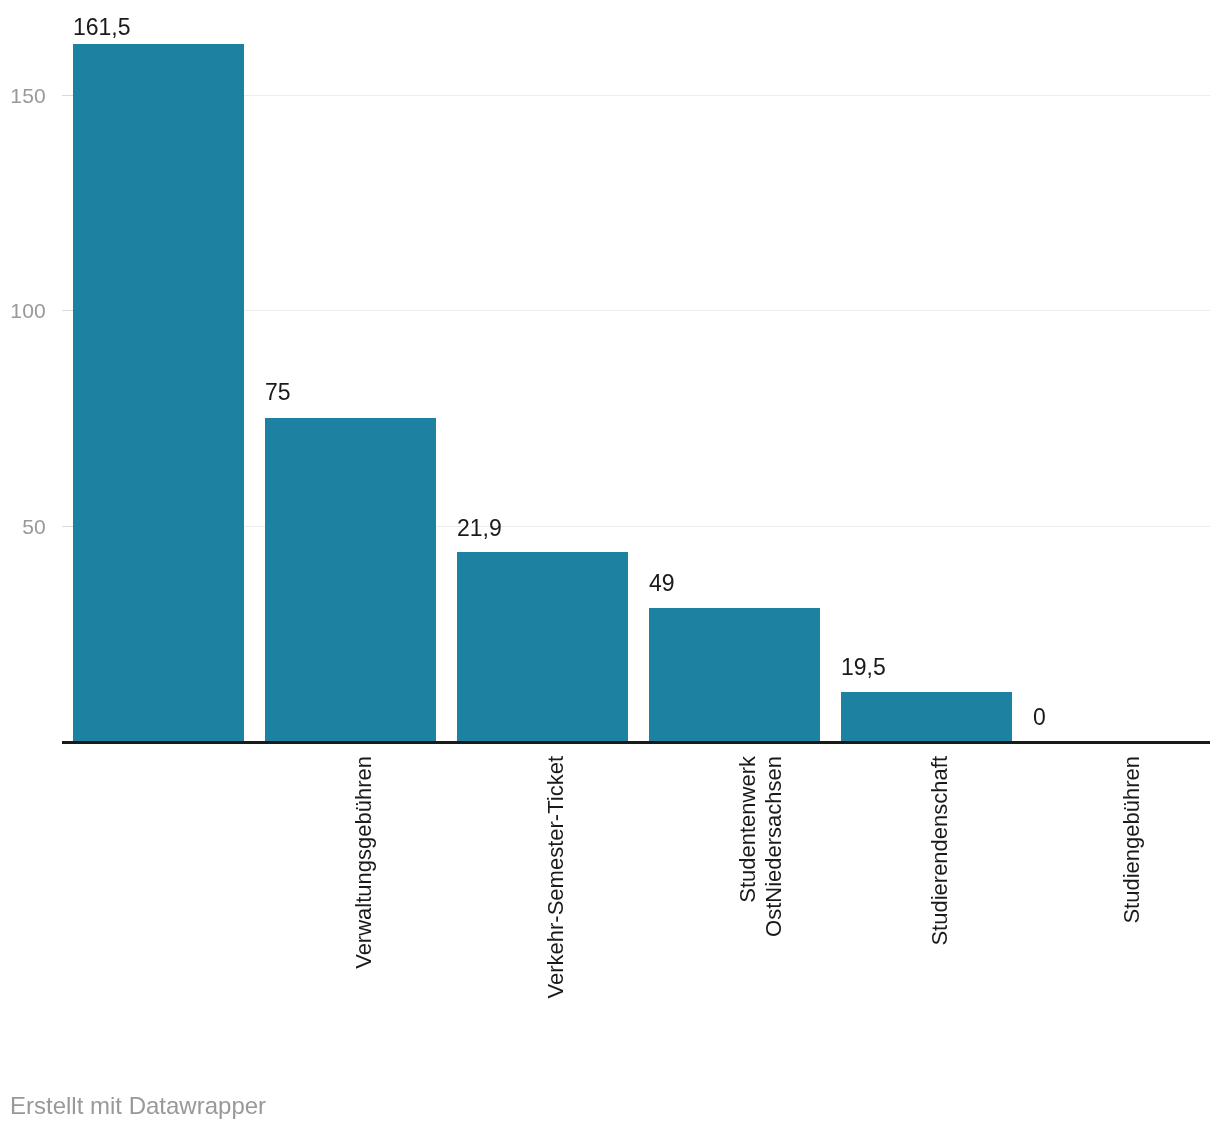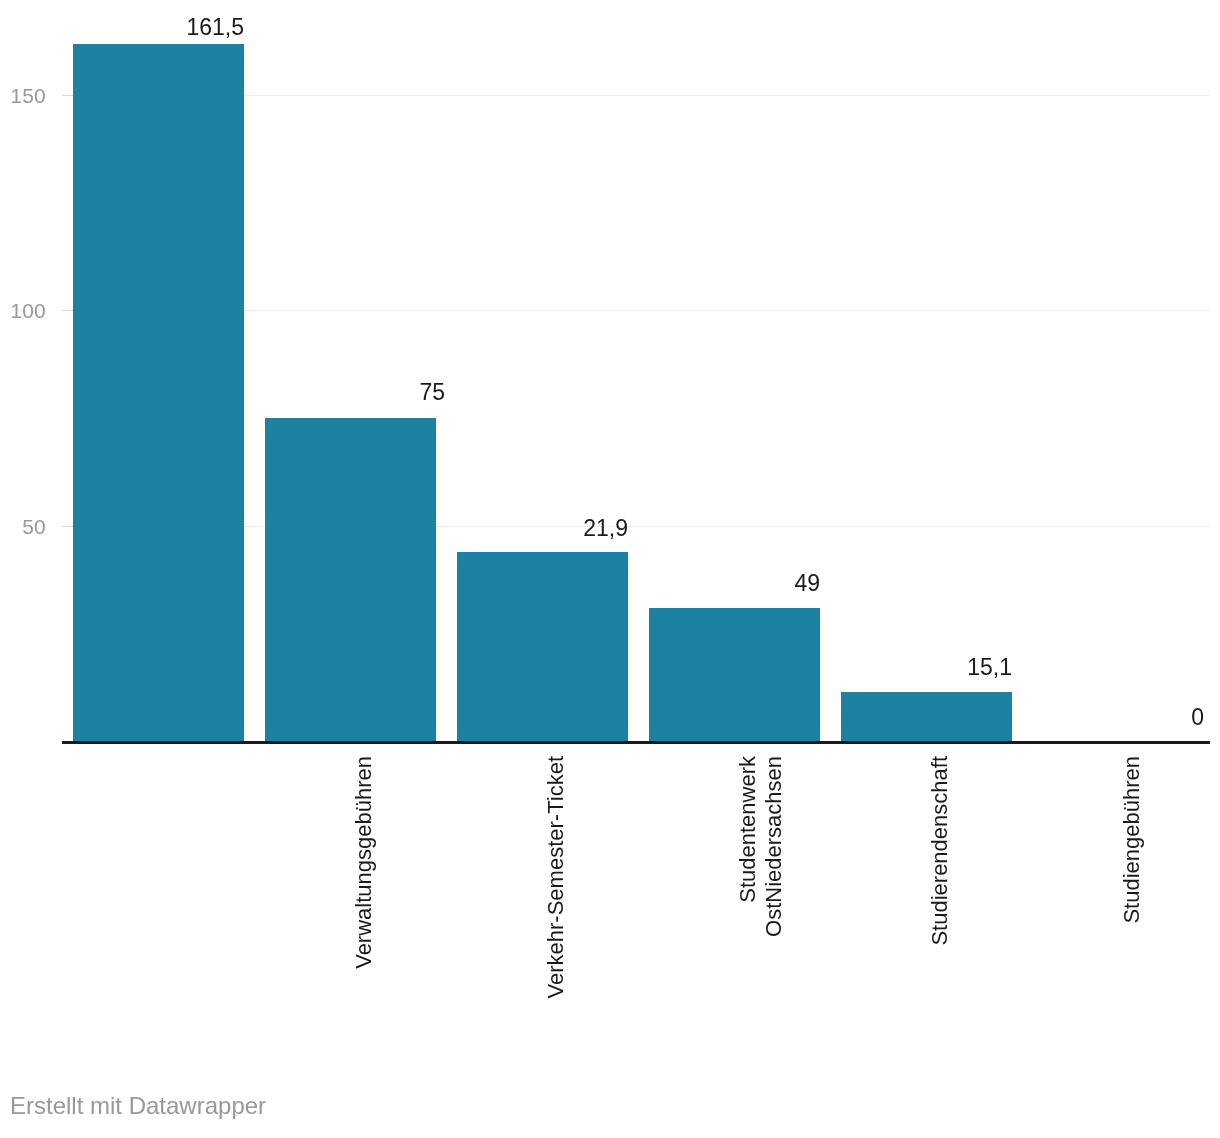--- a/index.html
+++ b/index.html
@@ -69,21 +69,21 @@
   }
 
   
   .bar {
     position: absolute;
     background: #1d81a2;
   }
 
   .bar-value {
     position: absolute;
-    text-align: right;
+    text-align: left;
     color: #1a1a1a;
     font-size: 23px;
     line-height: 23px;
     white-space: nowrap;
   }
 
   
   .cat-label {
     position: absolute;
     top: 756px;
@@ -128,24 +128,24 @@
     <div class="ytick-label" style="top:516px; left:-74px;">50</div>
 
     <div class="bar" style="left:73px;  width:171px; top:44px;  height:698px;"></div>
     <div class="bar" style="left:265px; width:171px; top:418px; height:324px;"></div>
     <div class="bar" style="left:457px; width:171px; top:552px; height:190px;"></div>
     <div class="bar" style="left:649px; width:171px; top:608px; height:134px;"></div>
     <div class="bar" style="left:841px; width:171px; top:692px; height:50px;"></div>
     <div class="bar" style="left:1033px; width:171px; top:742px; height:0px;"></div>
 
     <div class="bar-value" style="left:73px;  width:171px; top:16px;">161,5</div>
-    <div class="bar-value" style="left:274px; width:171px; top:381px;">75</div>
+    <div class="bar-value" style="left:265px; width:171px; top:381px;">75</div>
     <div class="bar-value" style="left:457px; width:171px; top:517px;">21,9</div>
     <div class="bar-value" style="left:649px; width:171px; top:572px;">49</div>
-    <div class="bar-value" style="left:841px; width:171px; top:656px;">15,1</div>
+    <div class="bar-value" style="left:841px; width:171px; top:656px;">19,5</div>
     <div class="bar-value" style="left:1033px; width:171px; top:706px;">0</div>
 
     <div class="baseline"></div>
 
     <div class="cat-label" style="left:159px; width:260px;"></div>
     <div class="cat-label" style="left:351px; width:260px;">Verwaltungsgebühren</div>
     <div class="cat-label" style="left:543px; width:260px;">Verkehr-Semester-Ticket</div>
     <div class="cat-label" style="left:735px; width:260px;">Studentenwerk
 OstNiedersachsen</div>
     <div class="cat-label" style="left:927px; width:260px;">Studierendenschaft</div>

